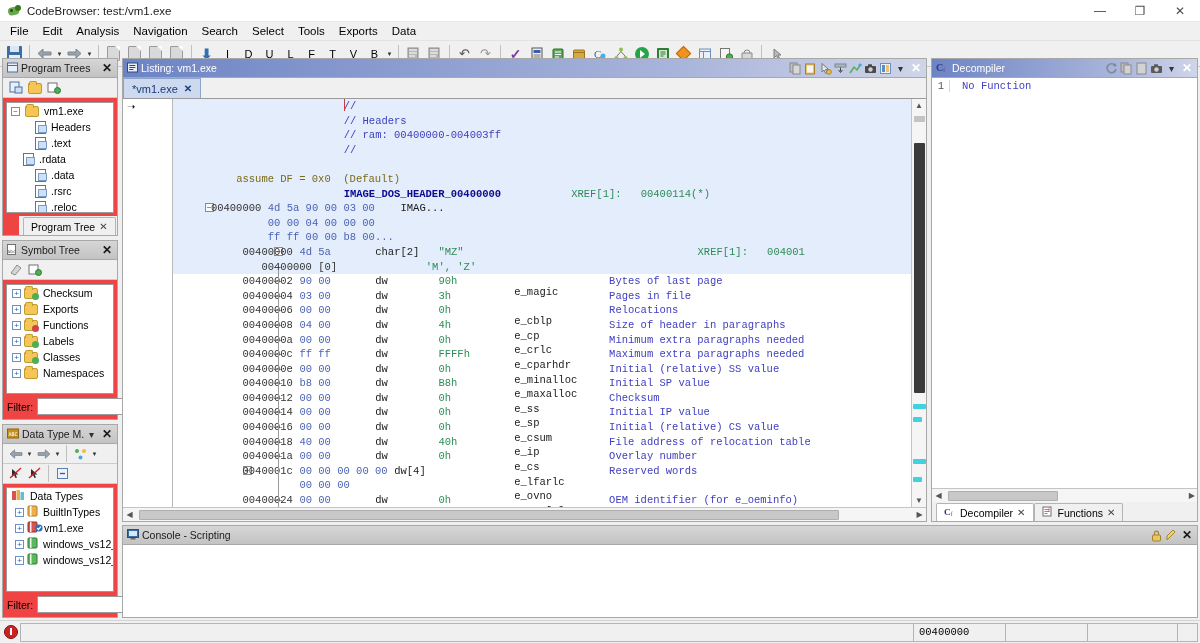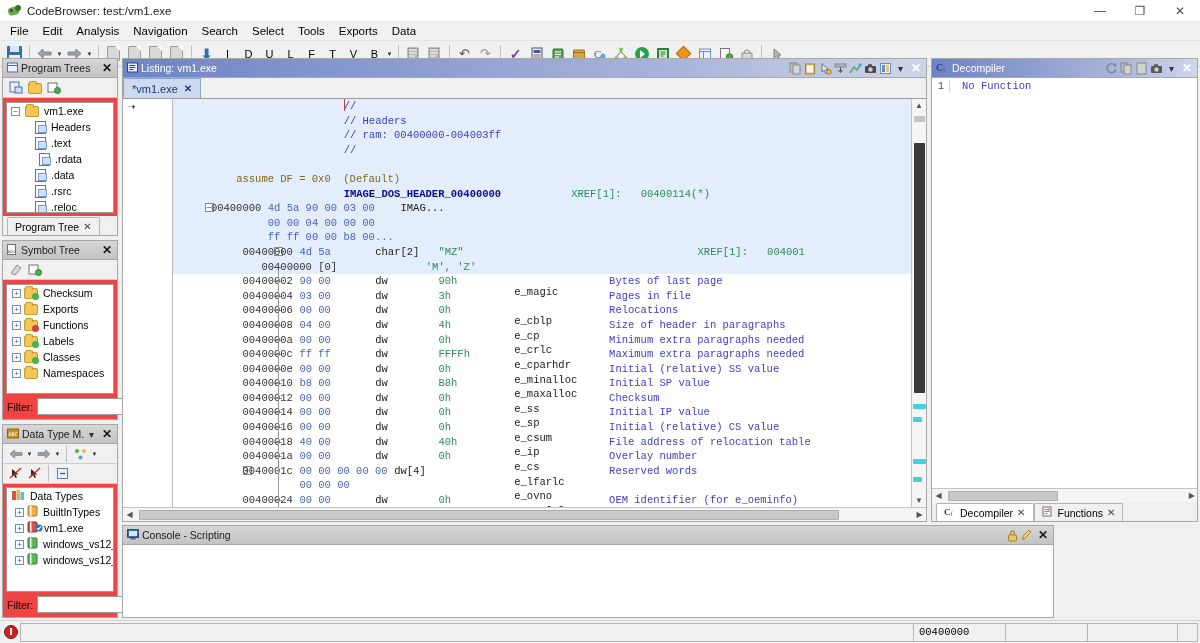--- a/index.html
+++ b/index.html
@@ -436,38 +436,38 @@
           <span class="tree-label">vm1.exe</span>
         </div>
         <div class="tree-row" style="padding-left:28px">
           <span class="filedoc"></span>
           <span class="tree-label">Headers</span>
         </div>
         <div class="tree-row" style="padding-left:28px">
           <span class="filedoc"></span>
           <span class="tree-label">.text</span>
         </div>
-        <div class="tree-row" style="padding-left:32px">
+        <div class="tree-row" style="padding-left:16px">
           <span class="filedoc"></span>
           <span class="tree-label">.rdata</span>
         </div>
         <div class="tree-row" style="padding-left:28px">
           <span class="filedoc"></span>
           <span class="tree-label">.data</span>
         </div>
         <div class="tree-row" style="padding-left:28px">
           <span class="filedoc"></span>
           <span class="tree-label">.rsrc</span>
         </div>
         <div class="tree-row" style="padding-left:28px">
           <span class="filedoc"></span>
           <span class="tree-label">.reloc</span>
         </div>
       </div>
-      <div class="tab-strip" style="position:absolute; left:0; right:0; bottom:0;">
+      <div class="tab-strip" style="position:absolute; left:16px; right:0; bottom:0;">
         <div class="dock-tab">
           <span>Program Tree</span>
           <span class="x">✕</span>
         </div>
       </div>
     </div>
 
     <div class="panel" style="left:2px; top:182px; width:116px; height:180px;">
       <div class="panel-head">
         <span>
@@ -824,21 +824,21 @@
                 <path d="M2.5 3.5 h5 M2.5 5.5 h5 M2.5 7.5 h3" stroke="#8a8a8a"></path>
                 <text x="6" y="6" font-size="6" fill="#d04545" font-family="serif">f</text>
               </svg>
           </span>
           <span>Functions</span>
           <span class="x">✕</span>
         </div>
       </div>
     </div>
 
-    <div class="panel" style="left:122px; top:467px; width:932px; height:93px; background:#fff;">
+    <div class="panel" style="left:122px; top:467px; width:1076px; height:93px; background:#fff;">
       <div class="panel-head">
         <span>
           <svg width="12" height="11" viewBox="0 0 12 11">
               <rect x="0.5" y="0.5" width="11" height="8" fill="#3a6ea5" stroke="#2a4a80"></rect>
               <rect x="2" y="2" width="8" height="5" fill="#d8e6f5"></rect>
               <rect x="3.5" y="9" width="5" height="1.5" fill="#6a6a6a"></rect>
             </svg>
         </span>
         <span class="ph-title">Console - Scripting</span>
         <span class="ph-btn">

